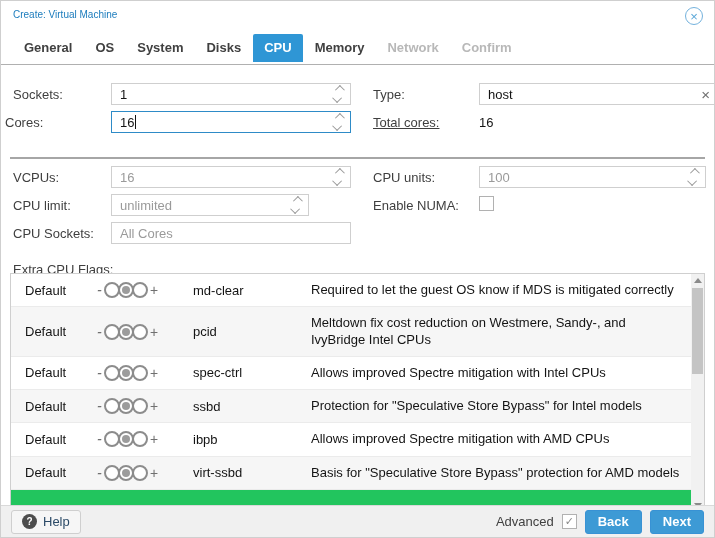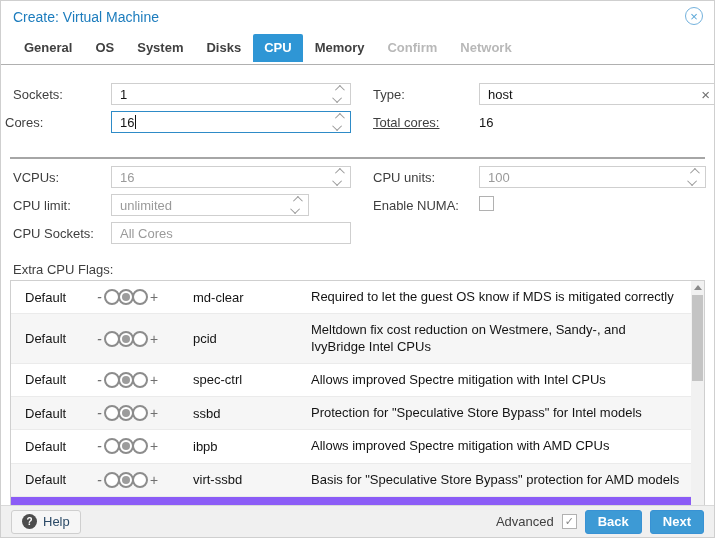--- a/index.html
+++ b/index.html
@@ -4,21 +4,21 @@
 <style>
   * { box-sizing: border-box; margin: 0; padding: 0; }
   html,body { background:#e0e0e0; }
   body { font-family:"Liberation Sans","DejaVu Sans",sans-serif; }
   .window {
     position:relative; width:715px; height:538px; background:#fff;
     border:1px solid #cfcfcf; overflow:hidden; font-size:13px; color:#3f3f3f;
   }
   
   .titlebar { position:relative; height:30px; background:#fff; }
-  .title { position:absolute; left:12px; top:8px; font-size:14px; color:#1c7cbd; }
+  .title { position:absolute; left:12px; top:8px; font-size:10px; color:#1c7cbd; }
   .close-btn { position:absolute; right:11px; top:6px; width:18px; height:18px;
     border:1px solid #74b2dd; border-radius:50%; color:#5aa7d8;
     display:flex; align-items:center; justify-content:center;
     font-size:13px; line-height:1; cursor:pointer; }
   
   .tabbar { position:absolute; left:0; top:30px; right:0; height:34px;
     display:flex; align-items:center; padding:0 0 0 12px;
     border-bottom:1px solid #b0b0b0; background:#fff; }
   .tab { padding:6px 11px 7px 11px; margin-right:1px; font-weight:bold;
     color:#404040; cursor:pointer; border-radius:2px 2px 0 0; }
@@ -38,22 +38,22 @@
   .chev.up   { transform:rotate(-45deg) translateY(2px); }
   .chev.down { transform:rotate(135deg) translateY(2px); }
   .clear-x { color:#6f6f6f; font-size:15px; line-height:1; margin:0 12px 0 6px; cursor:pointer; }
   .static-val { position:absolute; color:#141414; }
   .sep { position:absolute; left:9px; right:9px; height:2px; background:#a6a6a6; }
   .checkbox { position:absolute; width:15px; height:15px; background:#fff;
     border:1px solid #b1b1b1; display:flex; align-items:center; justify-content:center;
     font-size:11px; font-weight:bold; color:#8a8a8a; cursor:pointer; }
   
   .flags-label { position:absolute; left:12px; top:196px; color:#3f3f3f; }
-  .grid { position:absolute; left:9px; right:9px; top:214px; height:240px;
-    border:1px solid #cfcfcf; background:#8b5cf6; overflow:hidden; }
+  .grid { position:absolute; left:9px; right:9px; top:207px; height:240px;
+    border:1px solid #cfcfcf; background:#22c55e; overflow:hidden; }
   .grid-rows { position:absolute; left:0; top:0; right:13px; }
   .frow { display:grid; grid-template-columns:72px 96px 118px 1fr;
     align-items:center; padding:8px 4px 8px 14px; border-bottom:1px solid #ebebeb;
     color:#141414; background:#fff; }
   .frow:nth-child(even) { background:#f6f6f6; }
   .frow .desc { color:#141414; line-height:1.25; padding-right:6px; }
   .tristate { display:flex; align-items:center; cursor:pointer; }
   .ts-sign { color:#707070; font-size:14px; line-height:1; }
   .ts-sign.minus { margin-right:3px; }
   .ts-sign.plus { margin-left:3px; }
@@ -100,22 +100,22 @@
     </span>
   </div>
 
   <div class="tabbar" id="tabbar">
       <div class="tab">General</div>
       <div class="tab">OS</div>
       <div class="tab">System</div>
       <div class="tab">Disks</div>
       <div class="tab active">CPU</div>
       <div class="tab">Memory</div>
+      <div class="tab disabled">Network</div>
       <div class="tab disabled">Confirm</div>
-      <div class="tab disabled">Network</div>
     </div>
 
   <div class="content">
 
     <label class="flabel" style="left:12px; top:21px;">Sockets:</label>
     <div class="field" style="left:110px; top:17px; width:240px;">
       <span class="fval">1</span>
       <span class="spin">
           <i class="chev up"></i>
           <i class="chev down"></i>

